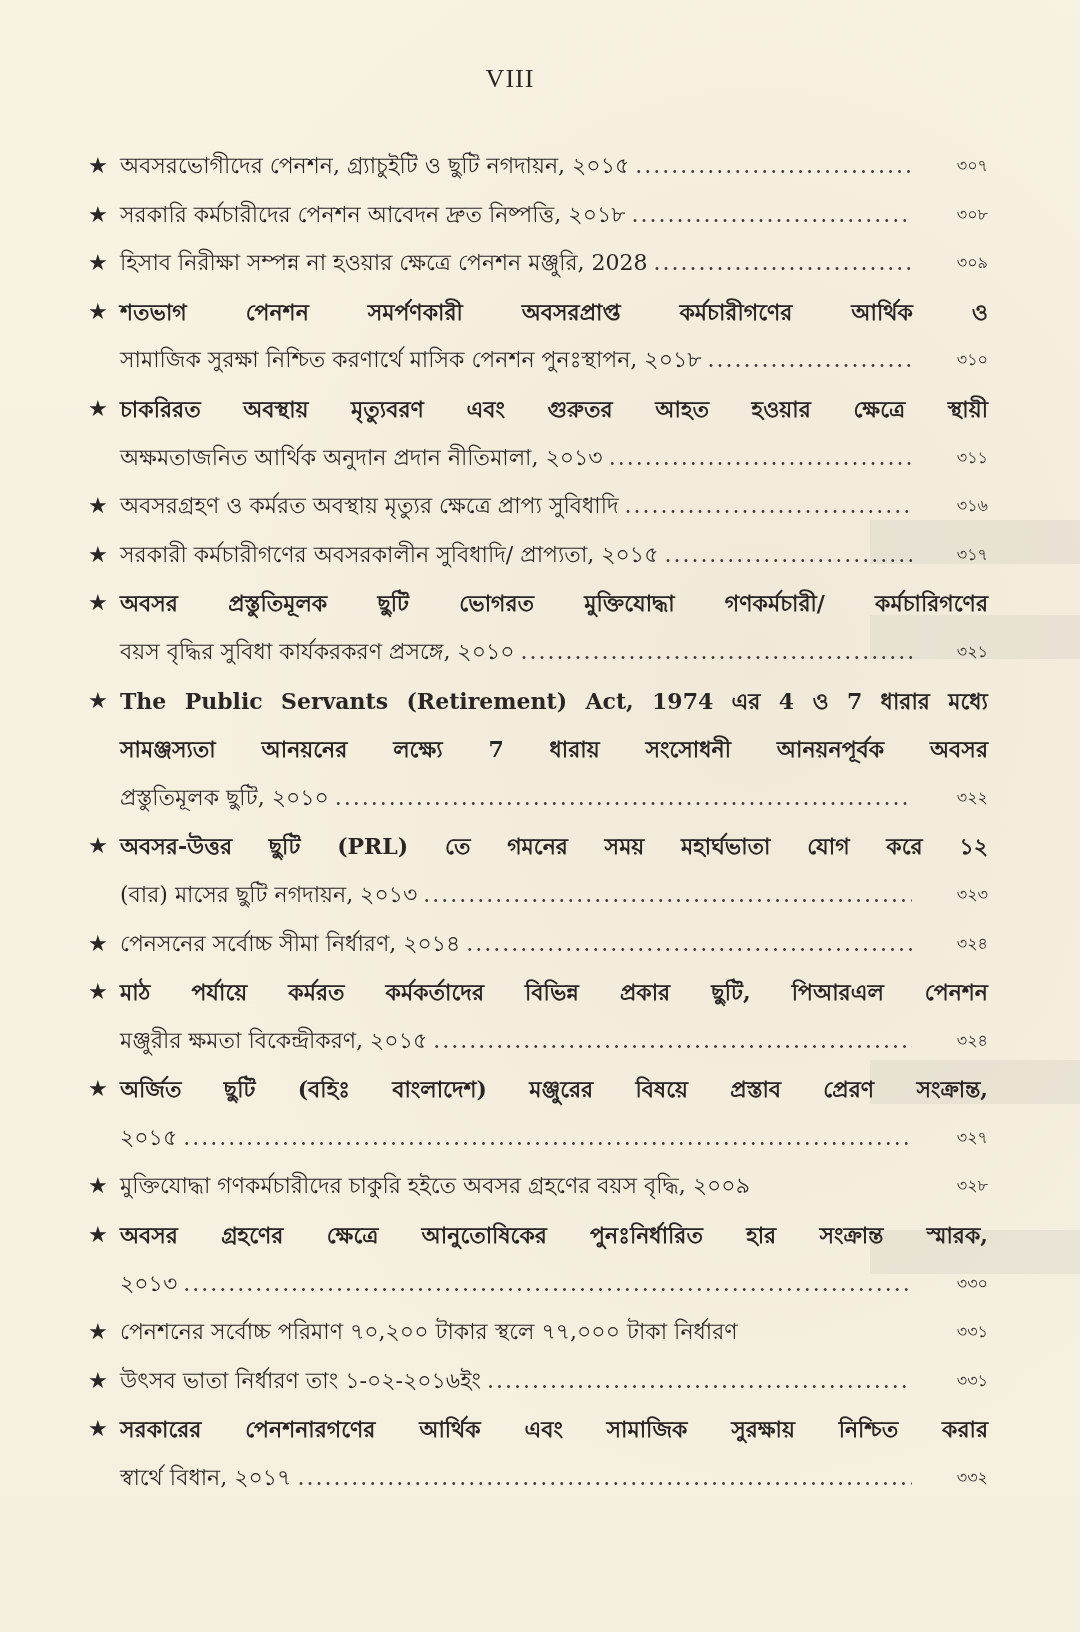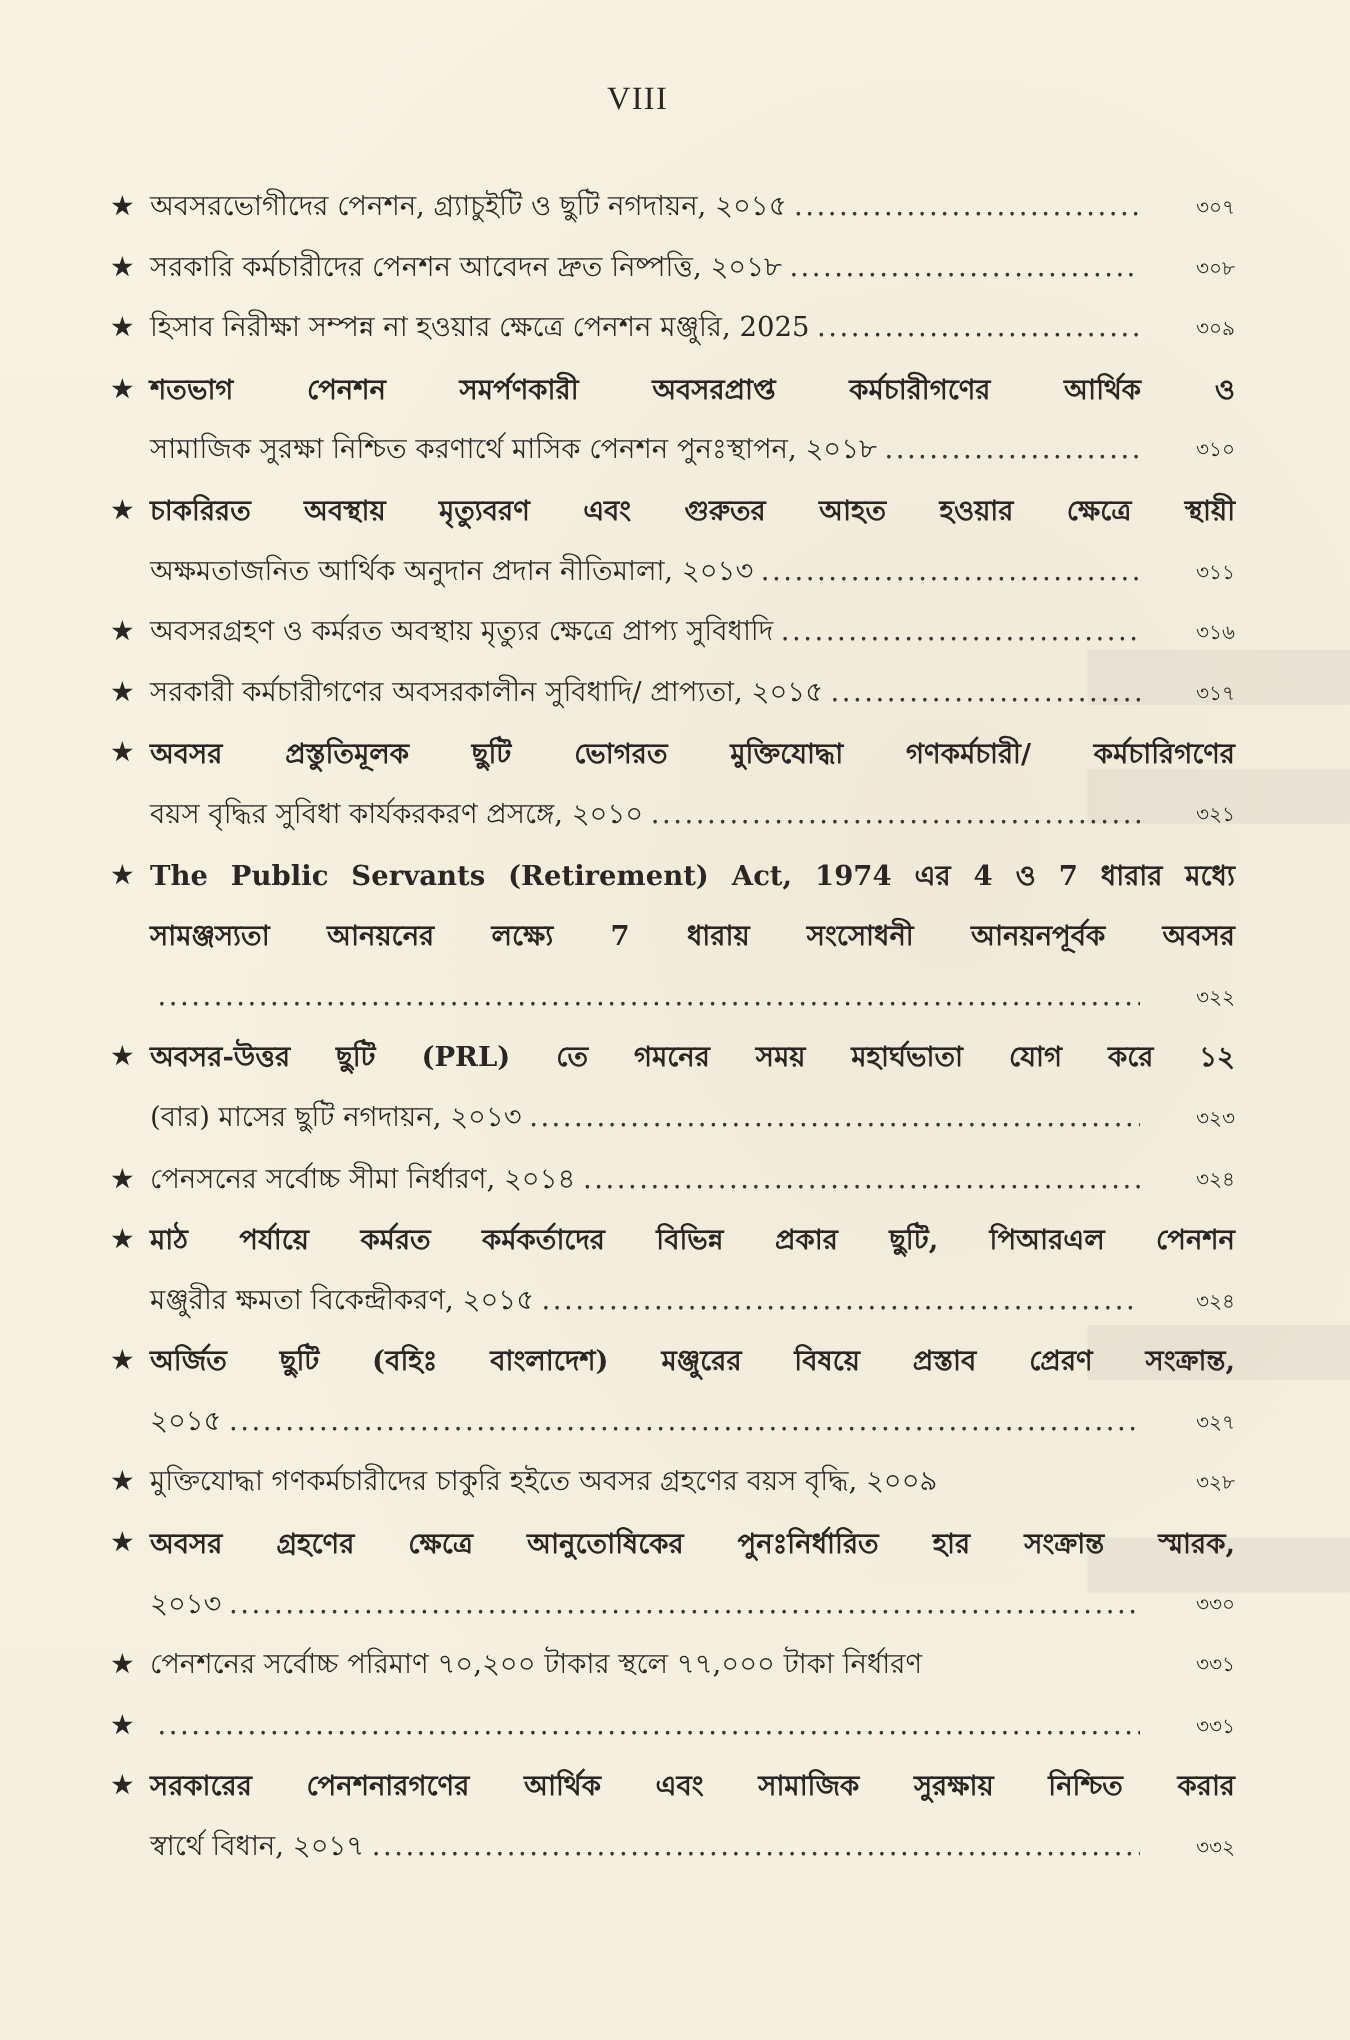--- a/index.html
+++ b/index.html
@@ -77,21 +77,21 @@
         <span class="star">★</span>
         <div class="line">
           <span class="text">সরকারি কর্মচারীদের পেনশন আবেদন দ্রুত নিষ্পত্তি, ২০১৮</span>
           <span class="leader"></span>
           <span class="pageno">৩০৮</span>
         </div>
       </li>
       <li class="entry">
         <span class="star">★</span>
         <div class="line">
-          <span class="text">হিসাব নিরীক্ষা সম্পন্ন না হওয়ার ক্ষেত্রে পেনশন মঞ্জুরি, 2025</span>
+          <span class="text">হিসাব নিরীক্ষা সম্পন্ন না হওয়ার ক্ষেত্রে পেনশন মঞ্জুরি, 2028</span>
           <span class="leader"></span>
           <span class="pageno">৩০৯</span>
         </div>
       </li>
       <li class="entry">
         <span class="star">★</span>
         <div class="line justify">
           <span class="text">শতভাগ পেনশন সমর্পণকারী অবসরপ্রাপ্ত কর্মচারীগণের আর্থিক ও</span>
         </div>
         <div class="line">
@@ -140,20 +140,21 @@
       </li>
       <li class="entry">
         <span class="star">★</span>
         <div class="line justify">
           <span class="text">The Public Servants (Retirement) Act, 1974 এর 4 ও 7 ধারার মধ্যে</span>
         </div>
         <div class="line justify">
           <span class="text">সামঞ্জস্যতা আনয়নের লক্ষ্যে 7 ধারায় সংসোধনী আনয়নপূর্বক অবসর</span>
         </div>
         <div class="line">
+          <span class="text">প্রস্তুতিমূলক ছুটি, ২০১০</span>
           <span class="leader"></span>
           <span class="pageno">৩২২</span>
         </div>
       </li>
       <li class="entry">
         <span class="star">★</span>
         <div class="line justify">
           <span class="text">অবসর-উত্তর ছুটি (PRL) তে গমনের সময় মহার্ঘভাতা যোগ করে ১২</span>
         </div>
         <div class="line">
@@ -215,20 +216,21 @@
         <span class="star">★</span>
         <div class="line">
           <span class="text">পেনশনের সর্বোচ্চ পরিমাণ ৭০,২০০ টাকার স্থলে ৭৭,০০০ টাকা নির্ধারণ</span>
           <span class="leader" style="visibility: hidden;"></span>
           <span class="pageno">৩৩১</span>
         </div>
       </li>
       <li class="entry">
         <span class="star">★</span>
         <div class="line">
+          <span class="text">উৎসব ভাতা নির্ধারণ তাং ১-০২-২০১৬ইং</span>
           <span class="leader"></span>
           <span class="pageno">৩৩১</span>
         </div>
       </li>
       <li class="entry">
         <span class="star">★</span>
         <div class="line justify">
           <span class="text">সরকারের পেনশনারগণের আর্থিক এবং সামাজিক সুরক্ষায় নিশ্চিত করার</span>
         </div>
         <div class="line">

